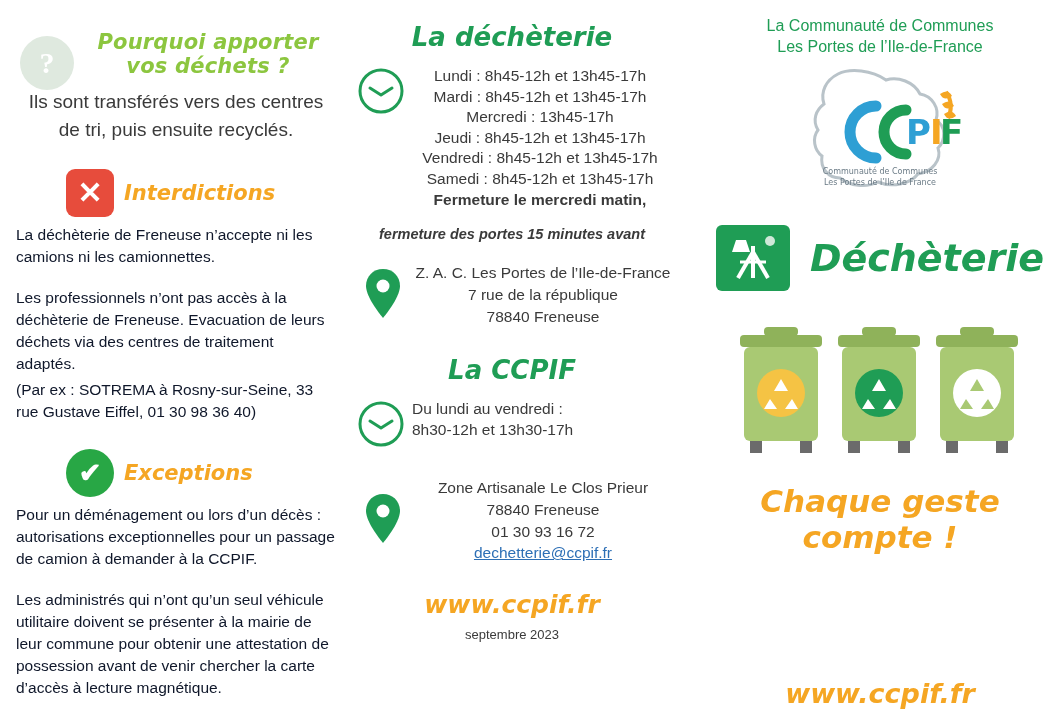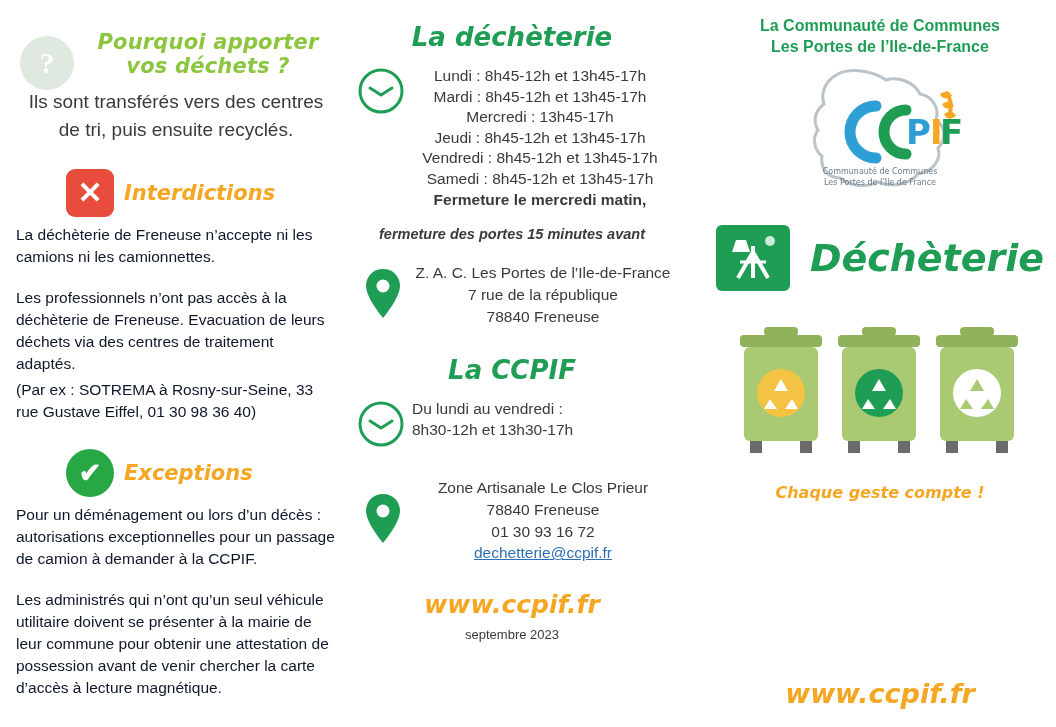--- a/index.html
+++ b/index.html
@@ -208,21 +208,21 @@
   
   #col-right {
     left: 704px;
     width: 352px;
     padding: 16px 10px 0 10px;
   }
   .cc-title {
     text-align: center;
     color: #1f9d55;
     font-size: 16px;
-    font-weight: bold;
+    font-weight: normal;
     line-height: 1.3;
   }
   .logo-wrap {
     display: flex;
     justify-content: center;
     margin-top: 6px;
   }
   .decheterie-row {
     display: flex;
     align-items: center;
@@ -247,21 +247,21 @@
     font-family: "DejaVu Sans", sans-serif;
   }
   .bins-wrap {
     display: flex;
     justify-content: center;
     margin-top: 22px;
   }
   .slogan {
     text-align: center;
     color: #f5a623;
-    font-size: 16px;
+    font-size: 31px;
     font-weight: bold;
     font-style: italic;
     font-family: "DejaVu Sans", sans-serif;
     margin-top: 10px;
   }
   .www-bottom {
     text-align: center;
     color: #f5a623;
     font-size: 27px;
     font-weight: bold;

